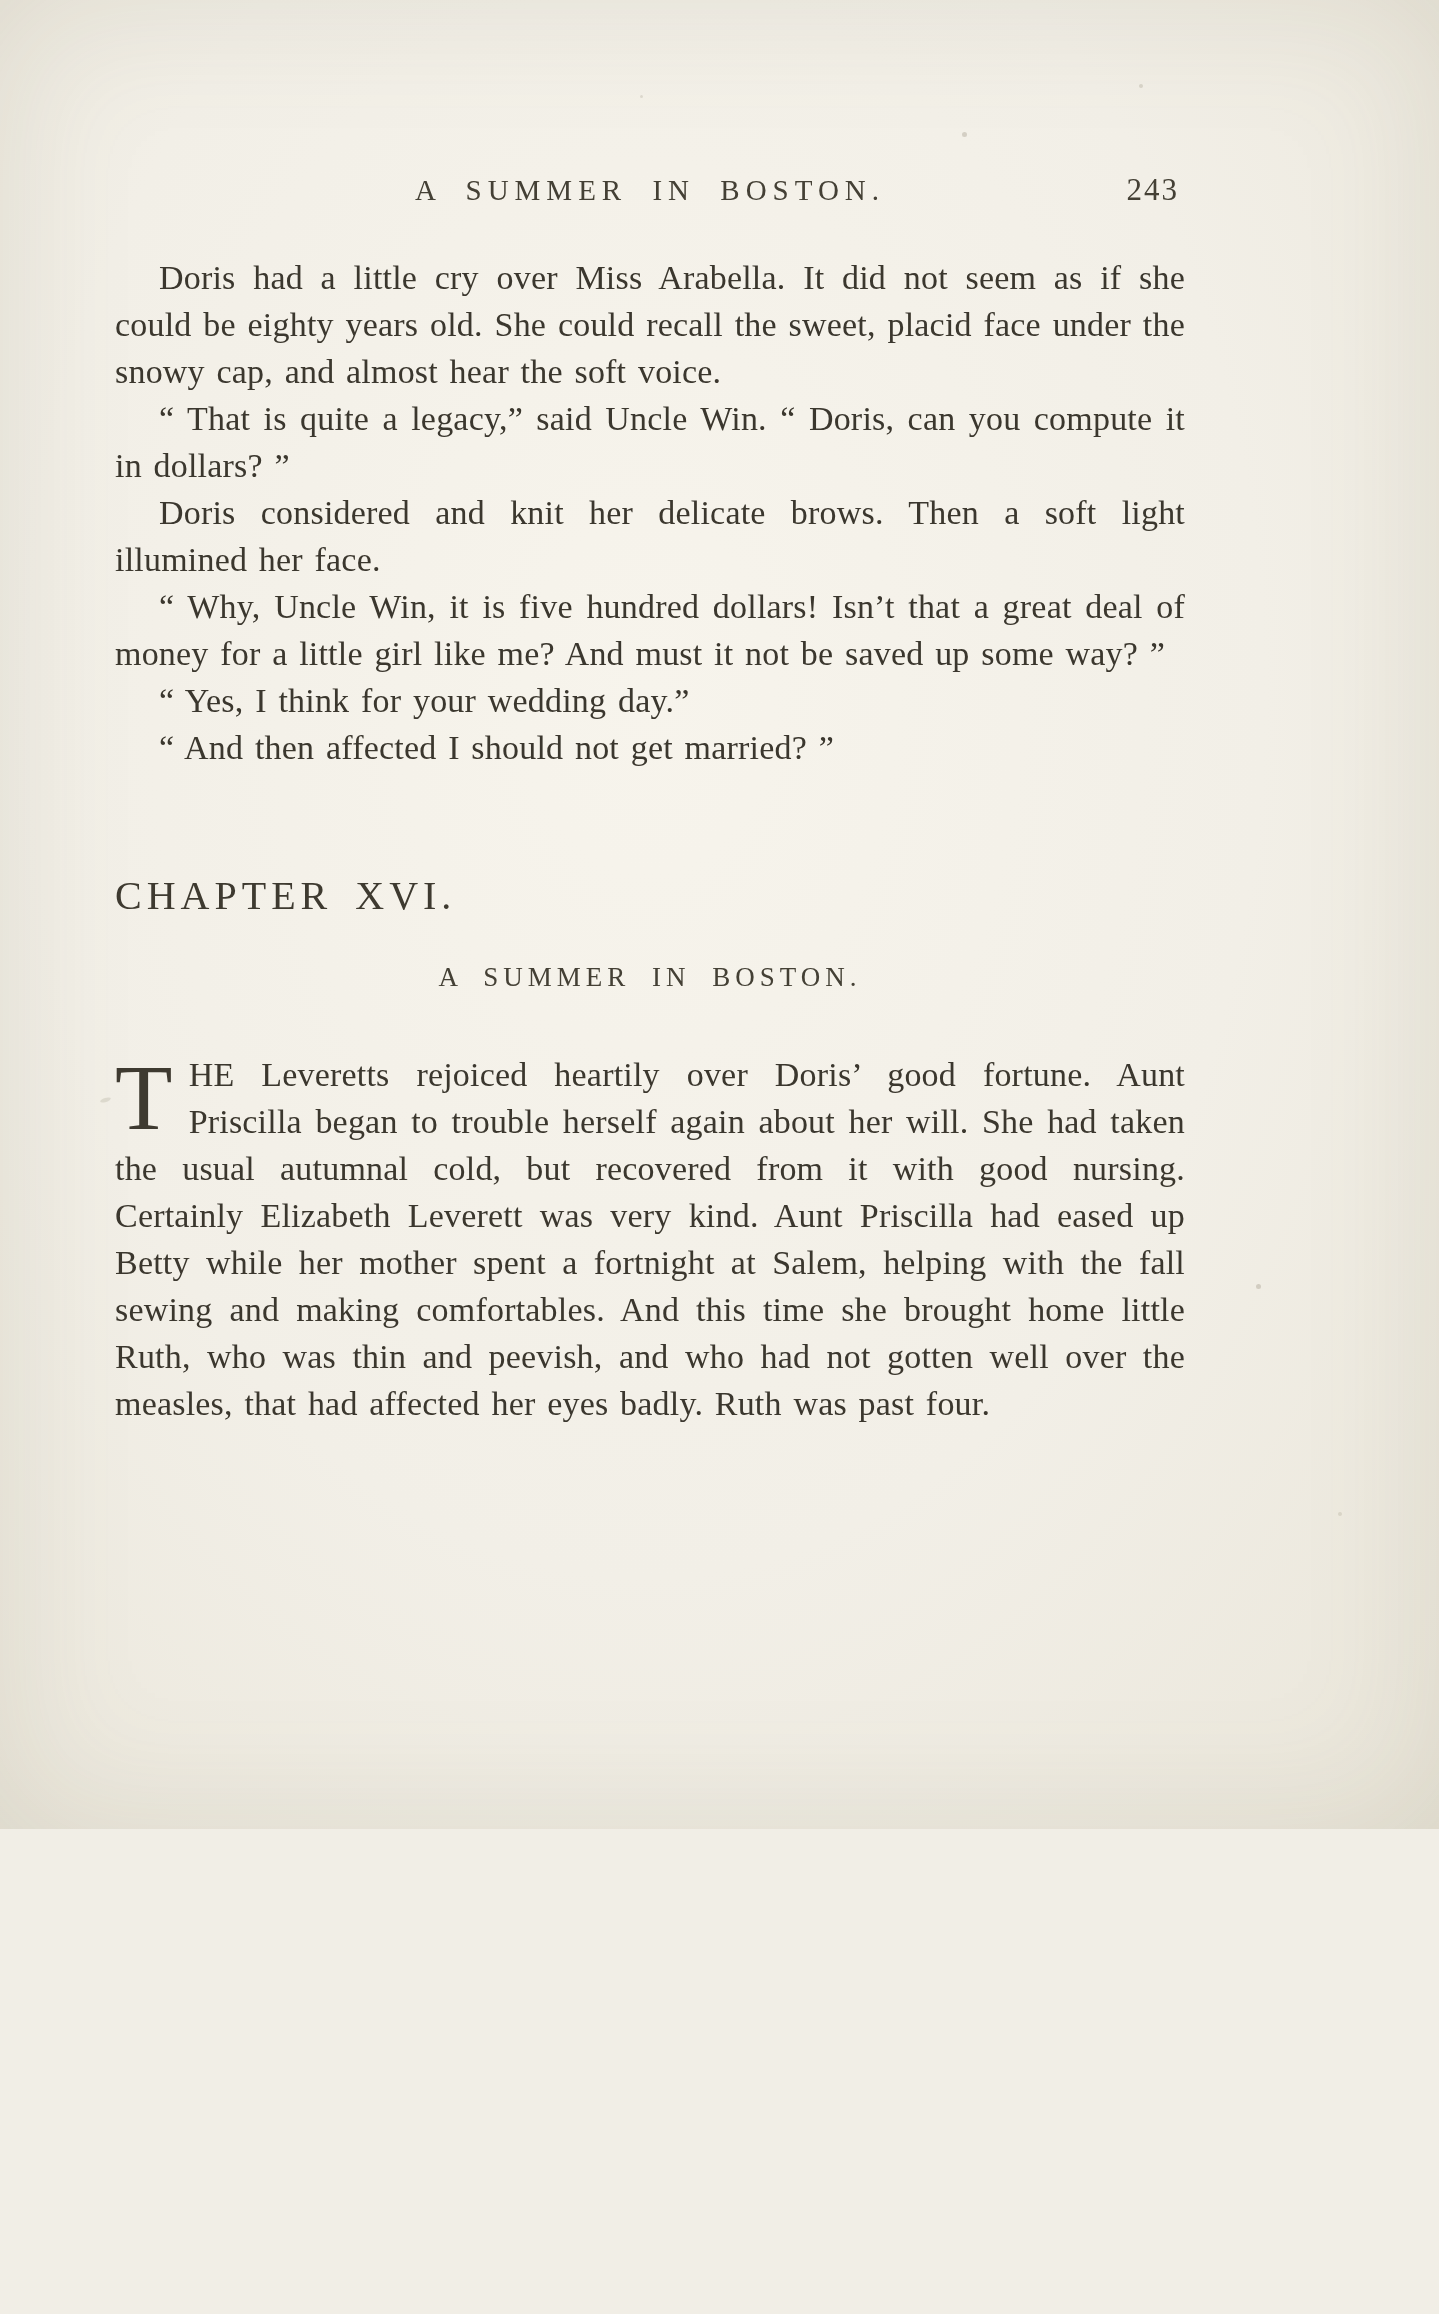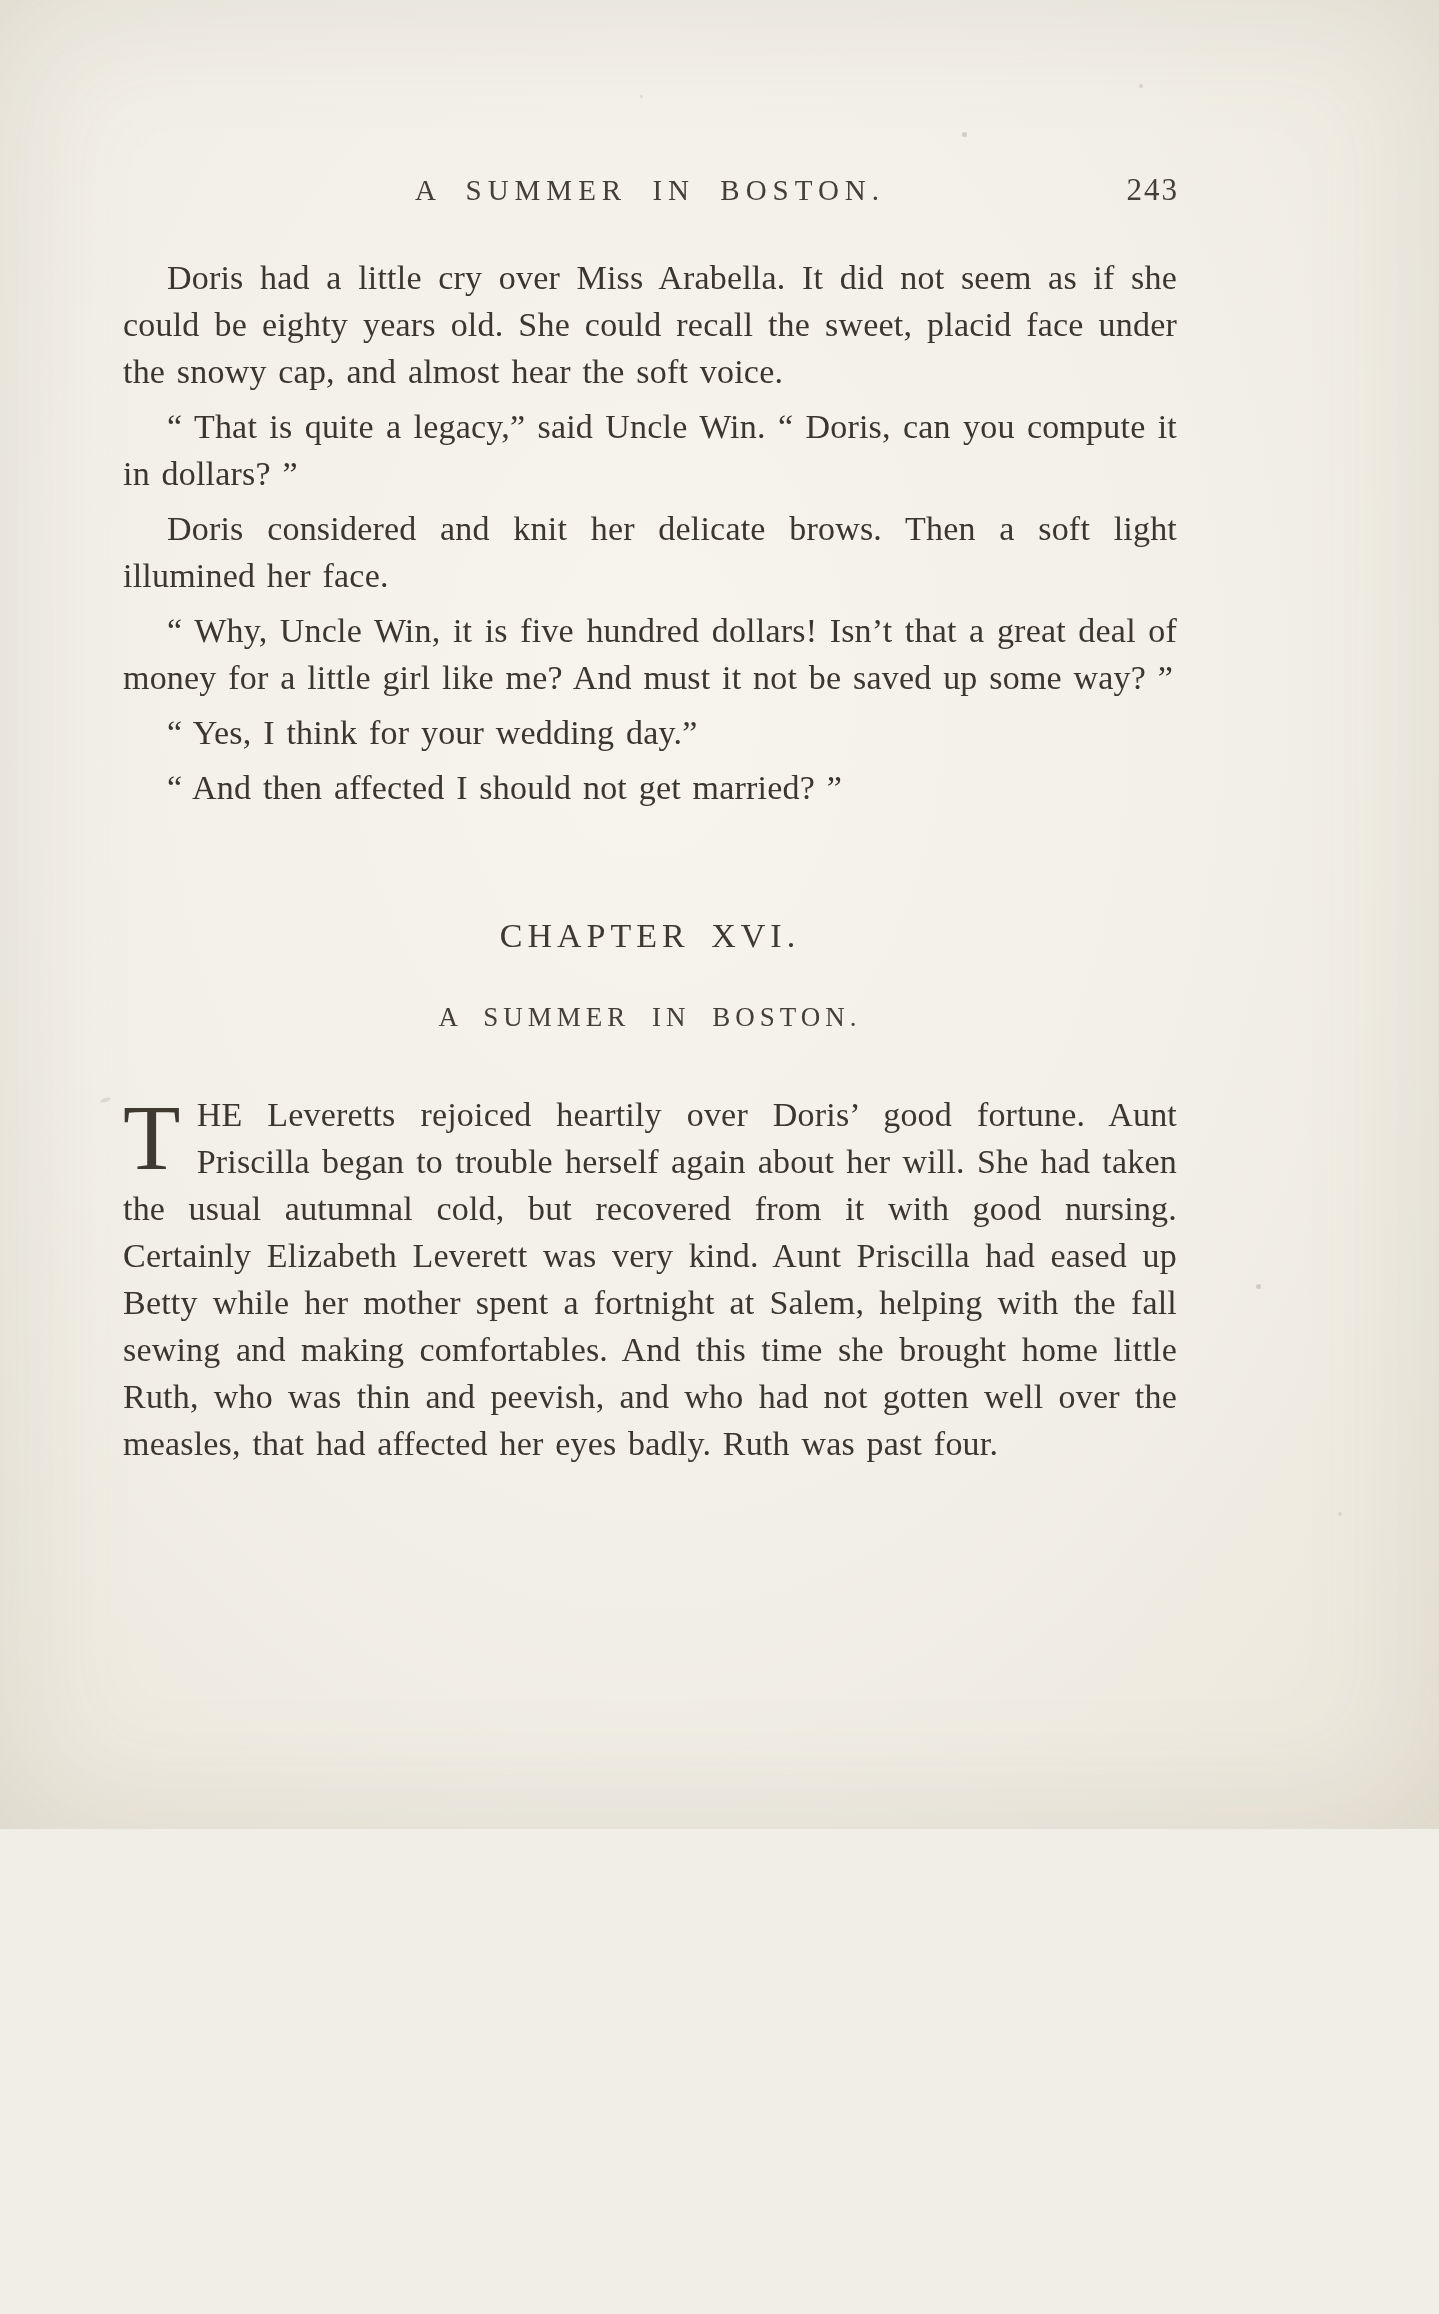--- a/index.html
+++ b/index.html
@@ -40,36 +40,36 @@
   }
   .page-number {
     position: absolute;
     right: 6px;
     top: 0;
     font-size: 31px;
     letter-spacing: 2px;
     word-spacing: normal;
   }
   .para {
-    margin: 8px;
+    margin: 0;
     font-size: 34px;
     line-height: 47px;
     letter-spacing: 0.2px;
     word-spacing: 3px;
     text-align: justify;
     text-indent: 44px;
   }
   .chapter-heading {
     margin: 102px 0 0 0;
-    font-size: 34px;
+    font-size: 40px;
     line-height: 46px;
     font-weight: normal;
     letter-spacing: 5px;
     word-spacing: 8px;
-    text-align: center;
+    text-align: left;
     color: #3e3a30;
   }
   .chapter-subtitle {
     margin: 42px 0 0 0;
     font-size: 27px;
     line-height: 32px;
     font-weight: normal;
     letter-spacing: 5px;
     word-spacing: 10px;
     text-align: center;

